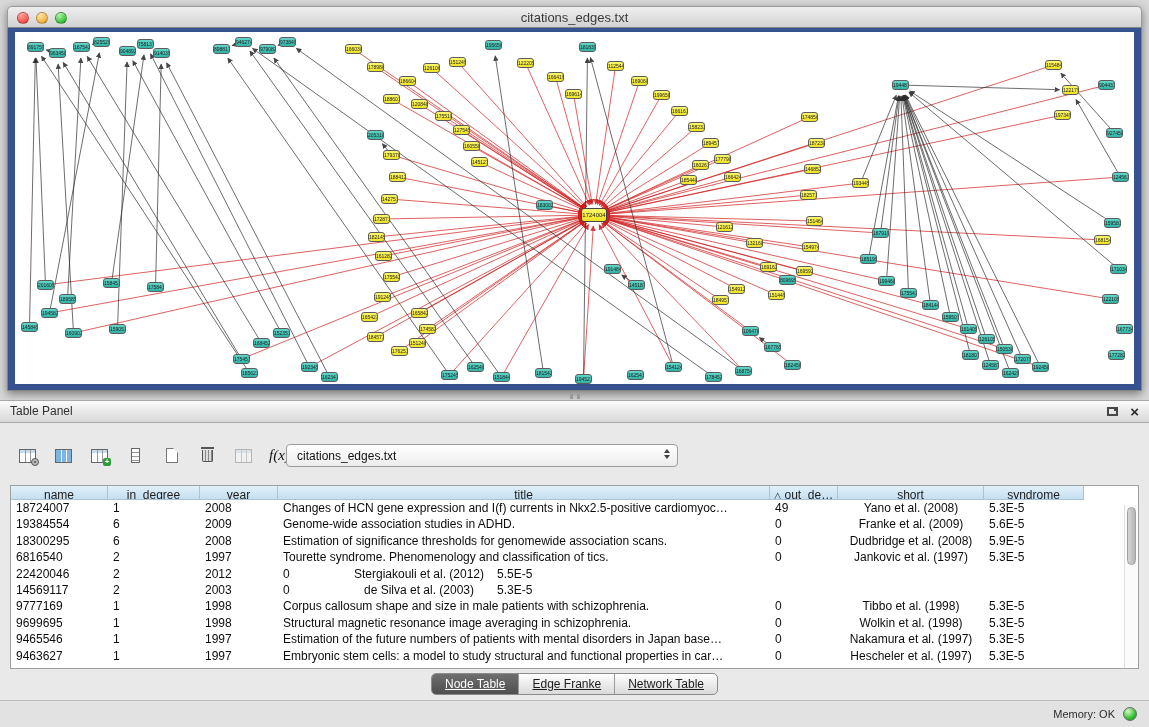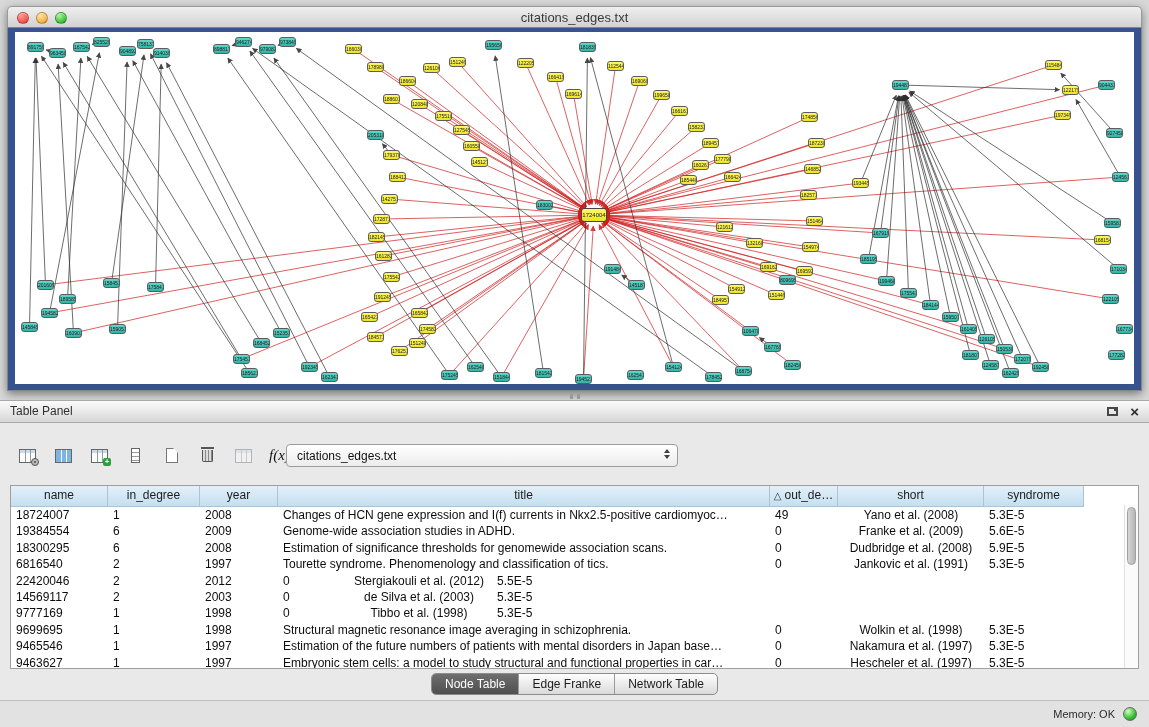--- a/index.html
+++ b/index.html
@@ -72,36 +72,36 @@
 
   .combo { position:absolute; left:286px; top:44px; width:392px; height:23px;
     background:linear-gradient(#ffffff,#ececec); border:1px solid #9d9d9d; border-radius:4px;
     display:flex; align-items:center; font-size:12px; color:#111; padding-left:10px; }
   .combo-arrows { position:absolute; right:7px; top:4px; display:flex; flex-direction:column; align-items:center; }
   .tri-up { width:0; height:0; border-left:3.5px solid transparent; border-right:3.5px solid transparent; border-bottom:4.5px solid #3f3f3f; margin-bottom:2px; }
   .tri-down { width:0; height:0; border-left:3.5px solid transparent; border-right:3.5px solid transparent; border-top:4.5px solid #3f3f3f; }
 
   .table-wrap { position:absolute; left:10px; top:85px; width:1129px; height:184px;
     background:#fff; border:1px solid #9f9f9f; overflow:hidden; }
-  .thead { display:flex; height:21px; }
+  .thead { display:flex; height:14px; }
   .th { background:linear-gradient(#e2f0fa,#c4dff0); border-right:1px solid #a9c4d6; border-bottom:1px solid #a9c4d6;
     font-size:12px; color:#1c1c1c; text-align:center; line-height:18px; overflow:hidden; white-space:nowrap; }
   .sort-glyph { font-size:10px; margin-right:3px; color:#333; }
   .tbody {}
   .trow { display:flex; height:16.4px; line-height:16.3px; font-size:12px; color:#0d0d0d; }
   .tcell { padding:0 5px; overflow:hidden; white-space:nowrap; }
   .c0 { width:97px; } .c1 { width:92px; } .c2 { width:78px; } .c3 { width:492px; }
   .c4 { width:68px; } .c5 { width:146px; text-align:center; } .c6 { width:100px; }
   .vscroll { position:absolute; right:0; top:19px; bottom:0; width:14px; background:#fbfbfb; border-left:1px solid #e0e0e0; }
   .vthumb { margin:2px; height:58px; background:linear-gradient(to right,#d6d6d6,#b5b5b5); border:1px solid #a0a0a0; border-radius:6px; }
 
   .tabs { position:absolute; left:0; right:0; bottom:5px; display:flex; justify-content:center; }
   .tab-group { display:flex; border:1px solid #8c8c8c; border-radius:5px; overflow:hidden;
     background:linear-gradient(#fefefe,#dadada); }
-  .tab { padding:3px 13px; font-size:12px; color:#1c1c1c; border-right:1px solid #9a9a9a; }
+  .tab { padding:3px 13px; font-size:12px; color:#1c1c1c; border-right:1px solid #9a9a9a;text-decoration:underline; }
   .tab:last-child { border-right:none; }
   .tab.active { background:linear-gradient(var(--tab-active-hi,#6e6e6e), var(--tab-active,#4f4f4f)); color:#fff; }
 
   
   .statusbar { position:absolute; left:0; top:700px; width:1149px; height:27px; background:#e2e2e2; border-top:1px solid #bdbdbd; }
   .memory { position:absolute; right:34px; top:7px; font-size:11px; color:#2c2c2c; }
   .mem-orb { position:absolute; right:12px; top:6px; width:14px; height:14px; border-radius:50%;
     border:1px solid #6a6a6a;
     background:radial-gradient(circle at 35% 28%, #d5fbc8, var(--memory-green,#35c132) 60%, #157d15); }
 </style>
@@ -473,21 +473,21 @@
           <div class="tcell c4">0</div>
           <div class="tcell c5">Dudbridge et al. (2008)</div>
           <div class="tcell c6">5.9E-5</div>
         </div>
         <div class="trow">
           <div class="tcell c0">6816540</div>
           <div class="tcell c1">2</div>
           <div class="tcell c2">1997</div>
           <div class="tcell c3">Tourette syndrome. Phenomenology and classification of tics.</div>
           <div class="tcell c4">0</div>
-          <div class="tcell c5">Jankovic et al. (1991)</div>
+          <div class="tcell c5">Jankovic et al. (1997)</div>
           <div class="tcell c6">5.3E-5</div>
         </div>
         <div class="trow">
           <div class="tcell c0">22420046</div>
           <div class="tcell c1">2</div>
           <div class="tcell c2">2012</div>
           <div class="tcell c4">0</div>
           <div class="tcell c5">Stergiakouli et al. (2012)</div>
           <div class="tcell c6">5.5E-5</div>
         </div>
@@ -496,20 +496,21 @@
           <div class="tcell c1">2</div>
           <div class="tcell c2">2003</div>
           <div class="tcell c4">0</div>
           <div class="tcell c5">de Silva et al. (2003)</div>
           <div class="tcell c6">5.3E-5</div>
         </div>
         <div class="trow">
           <div class="tcell c0">9777169</div>
           <div class="tcell c1">1</div>
           <div class="tcell c2">1998</div>
+          <div class="tcell c3">Corpus callosum shape and size in male patients with schizophrenia.</div>
           <div class="tcell c4">0</div>
           <div class="tcell c5">Tibbo et al. (1998)</div>
           <div class="tcell c6">5.3E-5</div>
         </div>
         <div class="trow">
           <div class="tcell c0">9699695</div>
           <div class="tcell c1">1</div>
           <div class="tcell c2">1998</div>
           <div class="tcell c3">Structural magnetic resonance image averaging in schizophrenia.</div>
           <div class="tcell c4">0</div>

